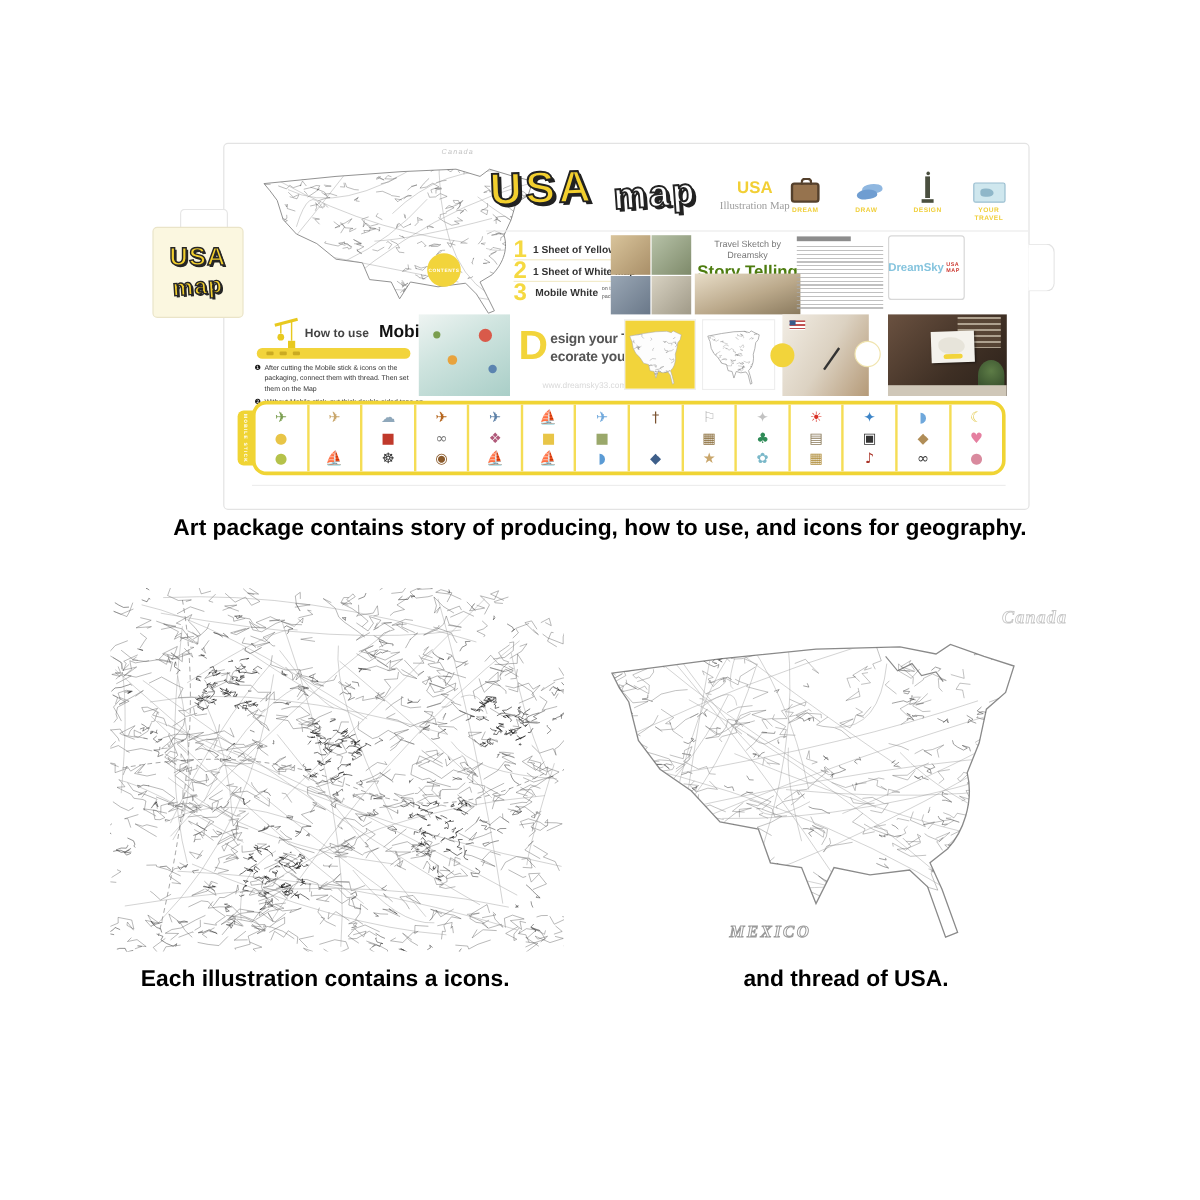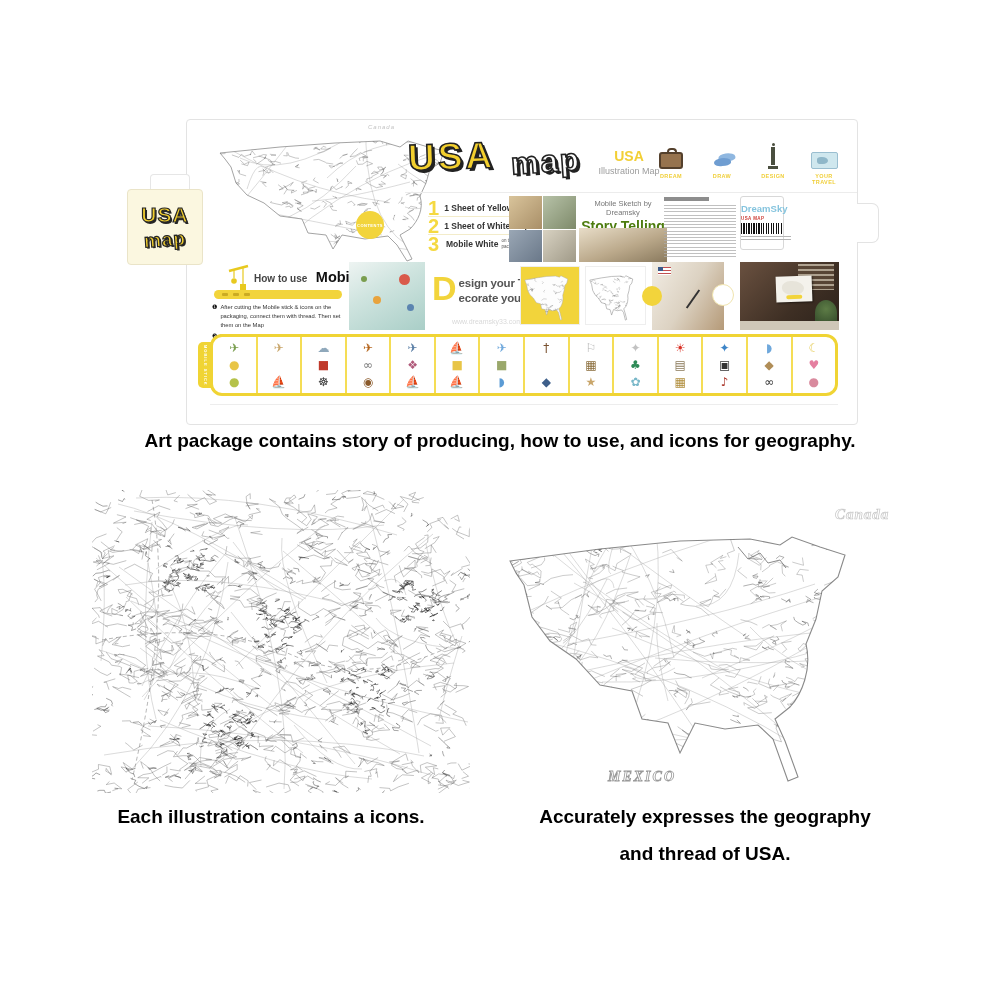--- a/index.html
+++ b/index.html
@@ -22,21 +22,21 @@
   .pkg-canada { left:368px; top:124px; font-size:6px; color:#c3c3c3; letter-spacing:1px; font-style:italic; }
   .contents-badge { left:356px; top:211px; width:28px; height:28px; border-radius:50%; background:#f2d43b;
                     color:#fff; font-size:4px; font-weight:bold; letter-spacing:.5px; display:flex; align-items:center; justify-content:center; }
 
   .title-wrap { left:408px; top:136px; display:flex; align-items:flex-start; }
   .title-usa { font-size:37px; transform:rotate(-2deg); letter-spacing:3px; -webkit-text-stroke:1.6px #222; text-shadow:2.5px 2.5px 0 #222; }
   .title-map { font-size:31px; color:#fdfdfd; -webkit-text-stroke:1.6px #222; text-shadow:2.5px 2.5px 0 #222;
                font-weight:900; margin:8px 0 0 16px; transform:rotate(-4deg); letter-spacing:2px; }
   .subtitle { left:592px; top:148px; width:74px; text-align:center; }
   .sub-usa { font-size:14px; font-weight:bold; color:#f2cf35; }
-  .sub-text { font-size:9px; color:#9c9c9c; margin-top:2px; }
+  .sub-text { font-size:9px; color:#9c9c9c; margin-top:2px;font-family:Liberation Serif, serif; }
 
   .concept-row { left:650px; top:139px; display:flex; gap:9px; }
   .concept-item { width:42px; text-align:center; }
   .concept-icon-box { height:30px; display:flex; align-items:flex-end; justify-content:center; }
   .concept-label { font-size:5.5px; font-weight:bold; color:#f0cf3a; letter-spacing:.4px; margin-top:4px; }
   .ic-suitcase { position:relative; width:24px; height:17px; background:#96734e; border:2px solid #54402c; border-radius:3px; }
   .ic-suitcase i { position:absolute; left:6px; top:-6px; width:10px; height:6px; border:2px solid #54402c; border-bottom:none; border-radius:4px 4px 0 0; }
   .ic-shoe { width:17px; height:8px; background:#6f9dd1; border-radius:50% 60% 40% 50%; box-shadow:5px -4px 0 #8fb7e0; transform:rotate(-8deg); margin-bottom:3px; }
   .ic-statue { position:relative; width:14px; height:26px; }
   .ic-statue i { position:absolute; left:5px; top:4px; width:4px; height:18px; background:#4a4f3f; }
@@ -62,22 +62,22 @@
 
   .sketch-head { left:579px; top:199px; width:88px; text-align:center; }
   .sketch-l1 { font-size:7.5px; color:#777; }
   .sketch-l2 { font-size:14px; font-weight:800; color:#4d7c0f; margin-top:1px; }
   .sketch-photo { left:579px; top:228px; width:88px; height:34px; background:linear-gradient(160deg,#e8ddc8,#bba98b 55%,#8a7a5e); }
 
   .story-par { left:664px; top:197px; width:72px; height:64px; }
   .story-head { height:4px; width:62%; background:#8d8d8d; margin-bottom:4px; }
   .story-lines { height:54px; background:repeating-linear-gradient(180deg,#ababab 0 1px,transparent 1px 3.2px); opacity:.75; }
 
-  .label-card { left:740px; top:196px; width:44px; height:54px; background:#fff; border:1px solid #d8d8d8; border-radius:3px;
-                display:flex; flex-direction:column; align-items:flex-start; justify-content:center; gap:2px; }
+  .label-card { left:740px; top:196px; width:64px; height:54px; background:#fff; border:1px solid #d8d8d8; border-radius:3px;
+                display:flex; flex-direction:row; align-items:center; justify-content:center; gap:2px; }
   .label-brand { font-size:9.5px; font-weight:bold; color:#85c4de; }
   .label-product { font-size:4.5px; font-weight:bold; color:#cc3b33; letter-spacing:.4px; }
   .barcode { width:42px; height:11px; background:repeating-linear-gradient(90deg,#111 0 1px,#fff 1px 2px,#111 2px 3.5px,#fff 3.5px 5px); }
   .label-lines { width:50px; height:8px; background:repeating-linear-gradient(180deg,#b5b5b5 0 .8px,transparent .8px 2.8px); }
 
   .mobile-icon { left:224px; top:263px; }
   .howto-title { left:254px; top:268px; white-space:nowrap; }
   .howto-light { font-size:10px; color:#444; font-weight:600; }
   .howto-bold { font-size:14.5px; color:#111; font-weight:800; margin-left:4px; }
   .howto-pill { left:214px; top:290px; width:128px; height:9px; background:#f2d43b; border-radius:5px; display:flex; align-items:center; gap:5px; padding-left:8px; }
@@ -228,21 +228,21 @@
   </div>
 
   <div class="abs photo-collage">
     <div class="pc1"></div>
     <div class="pc2"></div>
     <div class="pc3"></div>
     <div class="pc4"></div>
   </div>
 
   <div class="abs sketch-head">
-    <div class="sketch-l1">Mobile Sketch by Dreamsky</div>
+    <div class="sketch-l1">Travel Sketch by Dreamsky</div>
     <div class="sketch-l2">Story Telling</div>
   </div>
   <div class="abs sketch-photo"></div>
 
   <div class="abs story-par">
     <div class="story-head"></div>
     <div class="story-lines"></div>
   </div>
 
   <div class="abs label-card">
@@ -453,17 +453,16 @@
       <path d="M258,58 l10,12 l12,-6 l8,10 l12,-3 l6,8" fill="none" stroke="#8a8a8a" stroke-width="1"></path>
       <path d="M230.2,164.3L232.6,169.9L233.5,163.2L234.3,164.9L233.0,164.6L242.0,163.3M301.6,211.3L293.2,207.7L290.5,205.7M262.1,39.5L264.1,38.2L273.1,43.1L280.1,40.2L283.3,36.2L271.7,40.1M440.0,92.0L446.3,89.6L447.7,90.8M380.5,44.4L388.8,42.6L376.5,35.8L385.3,35.7L386.0,32.1L386.1,35.8L375.4,38.1L363.6,37.2M285.7,305.2L284.8,302.8L273.0,306.5L270.9,310.7L265.7,311.6M156.5,261.1L146.6,263.2L149.8,257.2M166.1,117.1L175.3,119.1L173.0,125.8L175.3,124.8L170.3,125.0L157.5,131.1L152.3,129.7L142.5,122.9M335.3,168.8L325.0,169.8L328.2,175.9L340.2,177.5L342.8,178.6L342.5,172.2M293.3,201.8L298.8,195.9L289.3,198.3L301.6,195.8L312.7,193.8L319.4,196.2L308.3,192.8L312.6,192.7M282.5,69.8L277.7,63.3L279.1,61.4L270.8,66.5L282.1,70.5L269.3,69.4L278.4,70.5M315.1,194.9L315.0,194.7L306.3,199.7M28.7,26.3L31.6,29.5L40.3,36.2L52.8,29.1L44.2,30.6L41.5,29.3L42.3,22.1L30.9,21.5M121.7,129.3L119.5,126.8L121.8,124.7L134.1,121.5L132.7,117.4L137.5,114.5L139.1,116.8M1.3,40.5L9.6,34.7L17.9,29.8M284.4,255.9L292.6,249.5L281.9,253.4L274.5,247.2L270.4,240.8L280.4,243.0L286.1,244.3M340.4,219.1L347.2,214.7L339.5,208.9L342.8,201.0L344.5,208.5M389.6,161.1L378.0,161.6L385.0,157.6L397.6,151.8L407.3,151.4L418.4,159.2L415.5,158.6L413.9,152.2M84.5,29.4L95.8,30.2L97.7,25.9M420.4,24.0L414.5,17.0L413.0,15.1L403.6,13.0L394.0,19.4L396.1,18.8L408.9,16.3L410.7,17.0M116.4,156.2L111.3,155.8L108.9,149.8L102.0,151.9L89.6,145.4L95.8,140.0L88.4,138.9L95.7,140.5M272.4,209.4L279.1,216.1L274.6,219.5L263.8,213.6L264.4,216.5M45.0,285.3L35.4,291.6L32.4,295.0L34.2,299.6L46.3,298.7L39.2,295.8L44.8,299.0L33.1,302.5M55.1,132.7L53.3,139.9L59.5,133.8L49.0,128.5L36.4,135.6L30.0,138.0L24.6,135.2M322.2,234.1L334.5,234.9L342.5,235.7L339.7,232.3L350.1,225.9L351.3,224.9M302.3,163.9L306.7,160.3L301.5,153.9L311.5,152.3M44.3,176.9L36.6,169.9L25.1,168.2L35.8,166.9L46.4,164.4M155.9,188.8L152.5,189.7L160.1,193.0M282.2,296.2L273.5,289.6L263.8,285.1L272.9,279.6L263.3,272.6L272.1,276.6M9.6,114.8L2.5,119.7L1.8,111.7M19.8,9.4L19.8,1.6L29.4,8.2L22.7,5.8L12.7,0.3M14.7,128.6L21.7,127.0L31.0,126.5L26.1,128.4L30.1,131.0L27.4,134.3L26.4,132.8M189.6,299.4L193.1,292.4L196.6,286.5L200.0,282.0M362.9,226.2L374.9,224.8L371.2,220.1L358.5,226.2M59.8,159.5L69.7,153.9L80.3,152.3L81.7,149.9L77.8,143.5L65.6,139.6L54.2,136.4L57.1,135.9M111.2,161.9L117.9,168.8L109.9,167.8L100.0,171.0L95.1,165.5L98.8,161.6M72.9,204.3L66.1,200.0L53.4,193.4L41.9,190.6M233.1,101.0L238.8,104.4L233.2,107.1L231.1,113.4L228.3,117.6L219.8,113.5L231.0,110.1L219.8,116.0M390.6,79.3L381.5,79.2L369.5,82.0M317.6,208.4L310.1,215.3L322.2,217.7L312.2,215.0L307.3,215.1L315.3,222.3M25.2,85.7L36.8,87.3L35.9,81.6L39.6,82.7L37.2,89.1M208.6,294.5L201.9,296.2L209.5,293.3M123.5,16.9L132.2,23.2L126.7,22.2L125.0,20.6L122.7,24.2M48.4,100.9L60.1,95.5L47.4,96.7L40.4,88.8M371.6,214.8L378.1,206.9L366.9,201.8M18.6,2.9L28.1,7.3L31.9,8.9L38.9,5.1L27.2,3.3L17.3,-0.3L14.9,-3.8L5.2,2.1M215.2,272.1L205.9,272.4L210.2,264.7L207.4,267.9L215.8,266.0L219.3,265.1L211.9,266.2M439.7,63.2L435.2,63.0L430.1,67.1M437.3,130.0L427.5,133.2L425.8,129.2L416.0,121.5L417.7,116.7M270.7,114.9L279.6,108.7L275.9,107.1L270.1,101.6L278.3,97.0L280.0,90.4L280.4,92.1L286.4,91.9M216.3,291.3L222.3,290.0L228.8,291.6M335.6,157.8L323.0,154.6L321.1,157.3L318.0,159.8L320.0,162.3L328.5,154.4L334.8,158.9M248.7,180.3L239.8,180.9L231.1,180.0L228.7,175.2M43.1,100.5L47.2,105.8L37.3,100.4L25.1,101.7L36.9,104.7L28.7,101.9L28.0,95.3M215.9,283.9L214.1,277.2L218.0,276.7L230.9,274.3L222.2,281.1M243.3,71.5L238.4,72.3L245.4,80.0L237.6,81.3M330.3,183.1L330.9,188.8L326.9,181.8L339.1,183.9L329.0,177.4L319.6,174.5L324.4,177.4L321.4,178.4M287.4,213.1L276.5,217.9L267.6,218.8L278.8,224.6L291.8,223.7M154.3,289.6L160.6,295.6L152.2,291.8L156.6,288.2L155.7,291.0L156.9,297.5L149.1,289.6M299.7,209.7L311.6,204.7L302.3,212.7L306.0,208.9L300.6,212.4L305.5,219.7M147.1,99.0L135.3,100.4L126.0,104.9M304.9,233.8L295.7,236.8L308.6,240.7L303.0,237.4L293.8,235.1M322.6,2.1L312.6,3.4L322.3,10.8L334.7,7.6L343.3,7.7L342.4,13.8M49.5,229.6L58.5,226.3L50.1,219.4L55.2,221.3L67.8,218.7L57.7,218.1M405.6,175.6L415.6,176.5L403.8,176.9L395.3,172.4L395.4,174.6L394.2,169.3M3.1,97.7L5.9,102.2L8.2,95.5M293.6,19.7L287.2,19.0L278.5,12.3L290.2,7.0M50.4,281.0L40.2,288.9L32.6,284.5M379.3,218.1L387.2,222.2L399.6,227.1L392.4,225.6L388.3,231.2L380.8,223.5L386.3,223.1M115.5,13.6L119.6,7.2L129.7,6.1L118.3,3.0L109.4,9.8M65.1,182.8L73.3,188.4L61.9,196.1L49.2,194.8L61.3,190.5M0.3,263.1L0.9,264.2L5.5,261.8L6.5,266.7L19.2,266.4L27.1,274.1M59.5,68.1L47.3,73.4L49.9,76.2L52.2,75.1L61.1,82.0L60.6,89.1L48.2,82.2M72.0,120.8L66.0,116.6L70.6,119.4L82.2,118.5L91.2,110.8L102.0,105.6L95.1,109.2M168.5,306.5L175.9,307.5L184.8,313.2L172.9,320.9L181.7,319.6L187.2,323.0L195.8,320.0L202.0,317.2M286.4,68.5L279.4,76.3L268.8,70.1L268.8,64.2L273.2,68.8L281.1,75.5L280.7,81.2M412.6,219.1L410.9,219.0L413.3,218.8L417.9,222.9L409.9,219.4L413.8,218.0L412.1,223.4M122.1,252.6L120.7,247.9L111.3,254.9L101.8,251.8L109.3,253.3L118.9,249.9M237.0,273.8L242.4,269.6L246.1,267.4L237.5,266.9L233.1,274.9L234.0,270.8M155.9,267.7L150.5,267.4L145.3,273.3L153.8,272.9L149.2,270.3L148.8,264.3L149.4,257.5M44.0,168.1L38.5,170.3L36.3,176.4L47.5,183.2L45.5,186.3M422.6,149.0L410.0,151.1L411.0,156.7L407.5,154.1L407.4,153.5M6.8,246.9L-5.8,244.1L-7.7,249.0L-9.1,253.5L-0.8,246.8L-1.0,245.8L-8.7,239.7L-18.0,234.9M30.8,119.9L41.4,112.4L35.8,115.0M116.2,79.2L110.5,80.1L111.7,77.8L112.5,79.7L123.3,75.5L135.1,81.7L136.9,74.6L149.5,66.8M5.7,267.3L0.8,274.6L3.8,281.0L-4.7,288.8M67.7,190.5L60.6,196.4L72.6,194.1L72.2,199.1L77.8,194.7L83.3,193.0L91.6,187.5L98.3,193.4M406.1,206.5L413.7,205.6L425.6,201.4L423.8,200.1L414.0,199.9M86.0,181.2L92.2,173.6L102.2,165.6L89.7,164.2M358.4,1.4L361.5,-6.1L369.0,-12.7M212.6,268.6L213.1,263.7L220.1,270.8L210.7,278.0L214.2,272.7L205.5,280.2L210.7,279.1M440.3,61.7L435.6,61.7L434.9,64.0L430.8,59.5M134.7,111.8L126.7,110.3L125.1,116.9L119.1,124.8L108.4,126.4M211.2,209.3L212.3,213.6L206.2,221.1L209.1,216.0L219.5,214.8L230.5,212.9M41.8,77.4L42.4,80.8L30.7,87.9L20.0,83.8L21.3,89.6M329.3,209.6L320.9,202.9L312.3,207.1M38.0,1.2L45.0,8.8L45.9,6.1L47.2,12.3L53.4,12.6L50.0,15.6L59.5,19.7L63.2,26.2M418.5,296.0L428.0,289.7L419.7,283.0L428.8,277.7L419.9,275.2L418.9,275.1L421.3,282.3M140.7,63.9L140.3,59.9L151.2,64.9M267.5,194.2L268.1,193.0L277.7,195.1M21.3,279.7L12.7,282.5L9.8,279.0L1.4,273.6L-2.3,280.9M213.0,163.0L224.7,167.3L235.5,164.0L242.7,162.1L252.3,159.3L257.0,160.3M40.2,87.4L28.4,80.3L38.3,87.4L50.3,84.6L41.3,80.1L51.6,85.7L57.3,82.7L59.3,85.7M397.0,266.9L391.8,259.2L380.5,263.8L383.6,265.8L371.8,272.3L361.8,269.9M170.7,241.7L158.6,235.5L147.5,229.8L137.7,233.9L134.5,234.3L135.3,240.6L130.9,246.3L121.5,247.1M331.4,178.6L336.3,175.5L332.6,170.4L344.8,173.3L337.0,173.4L328.5,168.9L333.1,169.2L336.6,172.9M68.4,107.0L64.9,113.8L57.3,119.5L51.5,123.3L53.8,124.3M191.2,42.1L178.3,44.4L181.8,36.9L187.8,36.4L179.4,42.6L181.2,34.9L176.4,27.8L174.0,35.8M377.0,286.1L367.1,290.6L362.5,282.7L350.7,288.5L344.1,295.6L332.3,302.5L326.5,297.8M282.0,82.9L289.4,77.5L289.6,76.3L297.1,72.6L308.6,78.1L301.9,76.5L302.5,84.2L305.3,87.3M92.1,19.5L92.7,16.6L81.0,12.1L89.1,18.2M155.6,148.8L156.8,142.3L169.7,147.9L159.0,146.8M34.4,240.7L40.9,244.1L30.8,249.4L38.3,251.9L47.4,258.8L48.0,257.0L36.6,258.4L29.9,254.2M415.7,237.7L407.9,243.0L406.4,241.8L396.3,235.7L383.8,242.2L376.0,238.5L370.4,245.4M430.6,102.0L435.7,98.9L441.9,92.7L454.0,98.2M46.5,202.2L56.0,204.0L57.9,204.8L62.0,211.6M419.0,306.2L422.0,312.5L413.4,315.2L402.4,318.5M432.3,170.7L424.7,169.7L415.9,169.0L403.7,165.3L406.0,161.2L418.5,154.1L413.8,154.5L404.0,154.5M267.7,265.2L280.3,272.0L291.0,276.7L286.4,284.6L277.1,278.9L287.1,275.6L284.6,280.4M62.2,41.9L49.8,48.9L41.6,44.5L51.2,48.7L60.5,45.1L71.4,43.7M411.3,293.2L416.1,295.1L422.9,290.7M328.7,81.3L319.9,80.3L316.7,85.4L322.2,86.1L323.5,92.8M107.8,222.5L106.9,217.5L109.2,217.3M342.8,10.8L331.7,10.7L338.8,17.1L331.3,17.2L328.4,9.7L333.5,3.0M405.8,100.4L407.1,108.3L408.0,102.9L402.2,102.4M394.9,275.2L400.7,273.0L390.9,272.1L385.4,275.3L386.4,278.8L389.7,271.2L390.4,273.2L399.6,279.1M302.4,142.3L300.9,135.9L306.5,131.8L297.1,135.6L290.0,136.8L296.5,140.5L289.0,135.5L282.2,139.1M333.4,198.5L324.7,200.8L322.7,200.9M87.6,176.9L93.2,177.3L99.7,180.2L90.2,175.3L80.7,175.4L74.3,169.0M62.6,10.3L68.2,12.7L66.0,11.5L76.4,12.8L74.1,20.7L61.8,21.5L50.4,25.3L52.0,24.2M120.3,77.2L114.3,83.1L110.1,76.8L114.4,75.5L105.4,70.0L106.9,73.7M159.6,118.4L154.9,110.8L163.0,109.8L174.7,116.3L169.8,123.1L182.8,123.7M303.5,300.2L291.7,296.9L292.9,296.3M411.5,303.2L422.7,305.4L413.6,311.7L424.2,317.7M18.9,74.8L19.9,79.3L19.7,84.0L9.4,78.9M427.9,164.0L416.4,161.4L413.9,154.6L423.4,148.0L410.7,144.3L402.2,141.9L393.5,144.8L392.5,145.0M404.1,214.1L407.0,214.0L405.7,221.4L402.9,222.1L414.4,229.3M294.1,146.8L283.0,151.7L276.0,157.0L263.8,157.2L276.3,161.0L282.6,153.1M354.8,20.5L349.1,23.5L358.2,20.6L362.6,24.1L365.2,30.5L353.8,23.5L357.2,15.7L352.7,9.8M11.0,92.0L12.3,85.1L23.7,91.5L27.6,92.5L24.5,96.3L26.9,91.5L32.3,98.3M102.2,172.9L101.3,179.9L91.4,173.2M243.5,159.6L251.5,161.2L250.7,165.9L258.9,169.3L254.0,166.1M239.1,188.7L230.4,195.9L240.9,201.7L239.0,206.1L248.9,204.1M112.9,89.7L108.6,89.0L119.6,83.9L124.5,79.4L124.2,77.0L123.1,79.6L122.7,75.6M48.7,165.4L38.5,166.0L38.9,159.8L45.0,163.3M85.6,261.8L76.6,265.7L78.4,261.2L68.3,260.7M235.8,87.0L224.9,94.9L236.7,91.4L235.1,84.3M224.1,279.3L217.4,282.9L205.5,279.1L204.1,281.0L212.7,279.1L225.0,274.8L233.9,278.5L225.3,283.1M52.8,39.5L57.4,44.8L64.2,49.7L66.3,56.2M167.8,32.4L169.7,27.4L179.8,20.3M402.9,186.8L397.2,192.3L408.2,186.2M14.5,271.6L17.7,272.5L9.8,270.7L-1.6,266.0L-0.4,261.0M150.3,185.1L153.4,184.7L161.8,187.9L171.4,191.3L162.4,196.4L150.9,200.4L163.0,207.3M261.9,275.9L258.9,272.1L247.0,270.3L245.4,271.3L248.8,266.1L237.3,269.1M19.7,210.0L30.1,216.0L35.9,217.0L41.1,210.4L36.1,206.0L44.5,211.8L44.8,211.0M132.4,223.7L132.2,220.6L130.0,219.1L140.1,226.9L137.6,225.5M144.5,177.7L151.2,179.5L163.4,184.9L165.6,191.7L175.8,190.8M122.7,10.3L122.7,11.7L126.3,12.2L129.9,13.3L131.4,9.6L129.8,7.9L121.9,9.2L128.7,10.1M302.3,238.7L299.0,233.0L296.0,239.1L298.7,245.9L301.5,252.8L289.5,249.3M208.3,260.1L197.0,254.7L184.9,260.5L182.0,257.3L169.1,249.7L160.4,244.2L160.7,239.4M287.3,91.5L280.6,99.2L289.0,104.0L295.4,103.6M40.0,63.0L47.7,55.8L49.0,54.0L36.5,50.5L26.8,49.4L39.7,54.6M207.2,42.5L203.6,39.7L204.2,32.0L213.7,24.9L221.5,19.2L225.7,25.0M276.3,199.5L273.4,202.2L274.8,205.3L267.0,209.2M151.9,248.1L139.0,253.6L138.9,250.8L128.7,251.9L132.3,255.6L136.8,253.1M206.2,200.9L205.4,201.4L195.0,201.0L206.1,208.7L206.9,203.4L196.9,198.9L208.0,205.2M56.5,60.1L54.1,53.0L64.0,50.6L61.3,54.2L67.6,60.4L73.7,67.6M358.3,54.7L350.7,53.0L344.0,56.6M277.4,136.1L271.1,133.2L260.5,130.6M78.1,140.1L89.4,143.3L90.5,136.3L96.7,133.2L94.2,139.8L94.4,144.0L83.3,151.8M41.7,175.5L51.9,180.7L51.8,178.6L48.3,180.1L44.0,182.7L40.8,183.6L47.0,182.1L59.4,189.5M337.9,134.1L342.9,134.1L347.8,129.4L359.4,123.0M449.4,102.8L436.7,97.2L431.6,94.1L440.3,92.7L448.4,95.2L450.5,102.8L447.0,107.8L438.6,106.0M337.3,241.0L349.2,240.7L359.2,243.0L364.3,239.6L359.8,246.0L360.6,240.1L364.7,236.1M11.7,199.0L6.2,204.7L6.9,206.9L-1.4,205.2M41.6,70.8L48.5,69.1L51.9,67.9L48.2,69.2M228.5,260.4L237.3,258.0L230.8,258.9L224.8,255.9L213.3,250.1M328.5,191.0L317.7,188.7L314.9,192.6L311.3,190.2L306.0,188.2M141.9,170.5L152.5,175.4L162.6,179.1L155.1,185.2M184.2,168.9L186.1,173.4L183.8,170.3L173.5,177.4M246.3,46.6L242.2,44.4L254.4,50.5M294.9,185.6L293.5,188.5L295.0,183.4M337.0,50.6L331.7,56.8L343.0,54.1L354.7,61.7L349.0,58.0L346.0,61.1M196.7,68.5L202.3,72.1L197.3,67.2L191.2,60.4L182.3,63.9M100.5,275.4L90.6,281.1L94.5,284.5L84.3,285.4L80.7,278.8L81.1,277.1L73.8,270.7M190.8,44.6L188.7,42.1L191.0,36.3L187.5,37.6L182.7,45.6M154.3,122.9L149.0,129.9L141.8,136.3M425.3,184.5L421.5,183.4L411.2,178.8L414.4,174.9L422.4,170.2L425.4,176.0M419.6,91.6L410.7,92.1L420.7,88.8L409.9,87.7M296.1,94.2L283.1,98.5L289.7,97.0L277.9,97.9L286.3,95.5L293.2,88.9M211.1,154.6L204.0,152.7L210.4,156.5L215.2,156.3L207.6,149.7M261.2,78.3L257.7,81.8L267.1,89.3M163.8,116.4L158.0,110.4L146.6,106.5L158.4,102.9L145.5,104.0L137.0,107.2L133.2,114.0L145.0,113.0M408.9,121.0L398.5,124.7L389.3,128.5L391.2,130.8L396.6,125.7M424.4,251.9L430.2,257.8L425.2,252.0L414.6,247.6L418.4,248.1L428.7,248.0L424.0,250.9L428.4,248.8M141.3,230.8L152.5,232.3L158.2,228.5L156.4,233.0L165.4,225.3M333.7,172.2L342.0,177.6L343.7,174.3L349.5,177.0L348.1,180.6L342.9,182.5L352.0,177.8L363.6,183.9M432.6,177.8L445.4,181.3L447.5,179.2L449.9,177.9L447.3,174.6L450.0,181.0L446.6,176.4L439.5,170.5M107.2,95.8L105.8,93.5L103.0,93.2M15.7,177.8L14.3,185.4L7.8,189.3M196.5,147.7L201.1,146.1L192.1,143.4L194.2,136.5L194.7,143.3M50.8,227.4L40.9,234.8L43.3,236.5L44.0,234.4L40.2,241.2L50.5,247.1L63.1,239.7M10.2,211.5L3.7,217.2L-5.7,210.2L1.2,216.6L-5.8,210.3L-2.7,205.2L4.8,211.7M374.5,138.8L370.9,139.4L362.3,139.4L369.5,132.9L359.4,137.9L351.3,135.7M68.4,241.1L71.3,243.7L80.3,247.3L82.2,249.0L73.5,246.6M442.7,240.8L449.0,233.6L459.3,230.1L448.2,225.5M34.4,247.0L38.1,244.6L43.7,252.3L37.1,257.8L45.0,254.7M191.7,103.0L182.6,107.1L177.9,108.3L181.1,104.7L174.8,104.1L180.4,97.7M165.7,20.8L177.1,21.0L188.0,25.5L196.3,31.1L194.6,30.5L187.2,34.0L183.2,26.7M435.8,126.1L431.6,129.0L443.1,121.9L433.8,127.1L440.7,126.7L450.6,126.8M227.3,35.2L234.7,35.0L224.6,36.3L214.3,40.9L219.1,38.1L216.3,32.4L227.3,27.5L220.6,33.9M399.4,130.7L397.7,131.7L390.8,134.1M340.5,235.9L352.6,241.5L356.0,242.3M69.6,270.5L68.1,276.4L62.0,277.8L66.0,276.7L73.1,276.4L81.3,277.1M39.7,302.0L27.0,302.0L21.8,297.1L23.6,295.1L11.1,296.0L1.4,295.5L14.3,288.3M72.8,150.1L62.7,153.1L70.4,158.6L80.2,165.0M129.3,59.7L137.3,52.1L148.6,56.9L138.3,59.9L131.9,60.2L121.3,56.1L120.7,55.1L128.5,62.4M139.5,179.7L130.3,187.1L140.5,187.8M410.9,18.9L416.7,24.1L413.3,26.0L408.4,20.5L404.8,13.0L405.5,13.1M290.5,255.4L289.5,249.2L283.0,256.2L278.1,252.2M430.1,88.2L419.7,89.1L424.3,86.4L423.0,87.9L413.7,85.0L412.1,85.3L418.0,87.8L419.3,95.8M24.4,144.1L24.0,143.3L12.0,144.5L24.2,144.0L14.8,149.7L23.5,156.5L26.8,152.6L19.9,144.9M385.0,96.6L393.6,91.6L406.0,92.5L397.9,97.8L385.0,100.1L385.0,94.9L396.1,102.6L397.8,102.5M172.4,39.6L169.6,35.4L162.7,29.7L157.2,36.3L150.2,29.7L158.3,29.9L151.3,29.6M62.4,259.7L55.8,264.5L52.1,271.5L40.1,273.6L36.3,268.0L45.8,268.2M77.5,2.3L77.7,-2.3L76.6,5.2L71.1,2.8L60.8,4.4M178.0,93.7L190.7,99.4L191.8,95.8L179.3,100.8L171.2,103.3L175.8,109.8L163.8,110.1L165.4,106.3M47.5,39.8L49.1,45.6L44.6,40.3L40.9,42.8L38.6,44.3L27.9,39.5L38.2,33.4L34.1,36.1M221.1,271.9L209.5,276.5L216.6,280.8L220.5,273.3L215.3,268.7L223.7,274.1L218.9,269.3L227.7,269.0M229.3,126.7L221.1,119.7L215.1,117.3L205.7,116.3L200.5,115.0L210.0,108.4M203.4,112.5L192.7,104.8L184.5,110.4L177.0,113.6L188.1,106.0L193.9,102.1L196.2,103.8M106.5,40.6L101.6,34.9L114.4,27.6L125.3,30.1M214.0,156.3L213.7,159.0L213.2,154.2M275.1,212.1L287.0,212.5L284.5,206.2L287.4,208.0L277.0,214.7M38.8,67.4L41.5,74.0L33.5,78.5M347.8,187.4L344.9,193.2L353.8,185.7L353.4,189.4L349.5,196.9M240.0,108.9L234.0,106.8L239.2,107.6L246.0,99.9M107.7,126.5L113.0,125.3L125.1,119.8L134.6,112.8L132.6,112.2L145.5,105.6M351.5,216.7L347.9,209.6L344.1,207.6M352.6,266.3L346.6,260.5L338.0,267.3L332.4,268.7L343.0,262.7M204.5,109.5L204.3,106.2L192.3,105.3L183.6,107.3L187.3,109.2L183.7,109.3M164.9,174.0L152.7,181.7L151.5,182.5L142.1,180.4L153.5,185.5M395.9,99.2L405.1,91.9L404.9,87.1L410.9,90.7L409.2,82.8L416.4,84.3L426.1,86.7L413.5,87.1M96.7,223.2L98.0,231.0L96.6,225.6L109.1,222.2L96.9,221.2M204.7,215.1L208.7,207.9L209.6,202.1L198.7,197.7L195.6,191.5M61.1,197.9L53.4,203.5L41.8,210.6M285.7,290.4L288.3,295.9L294.3,301.8M134.1,290.3L129.9,289.5L127.5,294.4L122.9,291.6L129.1,294.7L139.0,289.5M317.6,5.6L323.7,5.7L333.0,2.1L340.2,8.8L339.9,2.1M149.0,111.6L138.8,114.7L135.6,114.7L129.2,114.9L138.3,122.8M70.9,102.0L81.4,109.0L74.6,114.0L79.0,114.4L78.0,112.4L80.8,120.2L89.2,126.0M245.3,186.4L254.9,188.4L260.3,180.6L257.0,180.7L247.0,175.5L238.7,176.3M371.9,119.2L366.5,125.4L379.0,121.1M414.6,81.0L414.9,77.0L417.5,69.8L429.0,71.5L430.6,73.0L430.8,68.8L418.1,62.8M124.8,187.5L115.7,183.7L111.6,181.8L102.5,184.9L112.9,191.9L123.1,193.9M375.4,195.9L379.8,189.1L388.2,196.8L394.9,190.4L404.6,190.7L414.3,198.7L419.1,193.0M333.1,130.9L343.9,136.9L336.0,130.9L336.3,130.5L336.1,137.3L340.4,134.7M331.4,275.5L341.7,271.4L344.6,265.5L334.7,264.7L344.0,260.3L353.6,256.8M383.7,143.1L382.4,137.9L373.8,133.8L372.3,132.8M54.0,303.5L44.5,305.4L48.9,299.3L46.1,299.2L49.4,303.4L57.0,310.5L65.0,307.6L60.5,302.5M52.6,179.3L42.1,172.4L34.6,174.7L43.6,181.3L41.4,182.9L52.1,177.9L61.9,180.0L52.4,178.3M394.6,137.7L398.3,133.8L386.7,128.8L393.7,129.8M196.9,303.9L200.0,298.8L197.4,296.1L193.2,302.7M334.3,156.6L325.8,163.7L336.5,164.3L338.6,158.3M147.4,93.3L160.1,87.8L152.9,86.1L142.2,83.2L143.3,81.5L136.4,79.0L132.6,77.0M23.9,168.4L12.9,176.3L18.1,168.8L10.3,173.5L3.5,171.3L15.2,174.8M270.4,46.3L258.1,44.6L249.9,48.5L252.4,55.8L254.4,61.6L247.3,64.3L249.4,68.7M179.0,277.8L178.7,276.5L181.1,270.0L179.0,275.2L175.4,277.6L184.1,282.9L183.8,275.2M9.4,82.6L-3.6,75.9L5.8,81.0L14.1,76.1L23.0,68.1L12.4,73.9L24.8,67.2M167.7,184.9L166.8,183.0L173.0,178.9L184.5,176.6L190.4,172.6L183.3,178.7L179.1,181.9M209.4,284.6L196.8,279.8L199.2,281.9L210.3,274.8L223.2,282.3L218.9,281.8L229.2,276.8L234.2,275.5M362.0,270.1L365.8,272.7L369.6,272.2L376.3,273.2M190.4,176.4L185.5,169.6L192.4,168.8L201.0,160.9L207.9,155.2L207.0,150.1L209.6,154.1M236.4,78.9L230.9,73.5L242.9,66.2L240.3,69.5L246.4,67.6M27.0,182.0L17.1,183.5L19.9,176.0L16.5,170.6L10.2,170.9M354.4,14.1L348.9,21.1L349.9,25.7L362.3,17.7M48.3,61.8L57.8,55.2L46.8,57.4L38.2,54.0L32.6,61.1L41.4,55.0M364.7,282.2L356.1,283.5L361.3,282.8L360.7,284.9L348.5,282.2L340.7,286.6L333.7,288.5M283.3,29.3L290.3,21.8L287.1,22.3L286.6,21.6L278.1,22.3M328.4,277.6L326.6,272.8L327.3,273.2L321.9,269.6L317.3,276.7L329.3,284.6L326.0,291.6M281.1,309.1L282.3,312.4L293.2,316.8L300.5,312.3L288.1,315.6L296.6,312.0M351.1,16.2L363.8,9.2L354.4,14.3M22.9,82.6L22.1,87.1L24.8,80.5L30.5,77.0L38.7,72.4L32.1,76.3M408.8,165.2L419.0,168.1L431.3,175.3L438.2,173.7M272.5,18.4L283.0,11.1L284.4,11.4M379.7,285.4L386.8,279.6L383.6,286.3L392.9,289.5L383.7,291.3L381.5,291.1M75.5,17.8L86.7,17.0L91.3,12.4L102.0,15.4L101.3,11.6L107.5,4.6M424.1,291.3L425.0,297.8L414.8,292.8L426.9,298.8L426.0,301.7L415.0,301.9M312.3,72.9L312.7,73.2L323.5,76.3L322.4,68.5M62.8,287.6L67.9,280.4L63.3,282.3L56.8,286.0L57.9,290.8M168.8,293.2L165.1,289.3L169.3,293.2L163.5,297.6M329.1,252.8L318.8,259.9L327.0,259.1M166.3,286.4L155.9,284.6L149.4,284.6L161.1,292.5L150.7,293.5L149.3,290.3L136.3,292.7L140.0,290.7M137.9,262.9L147.4,267.4L151.3,273.9L145.8,274.6L156.3,270.4L148.5,276.5M330.1,215.6L321.2,223.4L324.5,224.4L331.8,229.6L338.1,222.7L344.2,229.1M7.7,56.1L-3.1,56.7L-13.4,61.5M46.8,3.7L40.9,3.7L34.6,9.6L26.0,8.9L24.4,6.6L25.4,10.1M138.3,249.7L141.0,253.0L133.0,246.0L123.6,249.2L112.3,249.9L117.5,246.8L128.8,246.7L123.3,242.3M93.0,85.7L83.0,86.5L71.0,89.4L62.6,95.3M51.0,79.0L61.4,75.7L64.7,71.1L64.5,68.7M111.0,118.4L120.4,117.8L120.3,118.4L117.4,117.0L117.1,123.3L107.9,116.0L119.9,123.4M228.9,274.3L219.4,267.0L227.9,267.5L230.9,261.1L237.3,260.6M33.1,73.7L23.9,66.5L36.2,64.3M446.4,56.0L440.8,61.1L447.1,64.6L459.1,60.7L470.1,64.4L458.1,62.7L445.8,59.3L433.1,57.9M412.5,138.2L414.7,141.7L424.8,135.0L436.9,130.2L443.4,132.5M45.8,112.3L45.4,107.6L51.6,107.4M96.4,217.3L86.8,214.7L88.5,209.3L99.6,217.1M228.7,84.2L225.8,76.3L232.9,75.2L230.4,73.8M442.3,195.9L445.0,200.1L448.6,204.9L450.2,203.0M202.8,4.2L215.2,5.7L223.5,4.1L230.9,5.3L242.2,5.0L254.9,13.0M236.6,276.3L229.4,272.6L226.8,271.1M240.0,197.7L248.1,202.4L259.9,206.8L259.3,203.1L248.4,200.0L258.2,198.2M364.4,89.6L352.4,93.0L344.2,96.2M251.4,264.8L263.6,271.3L252.1,278.3L242.9,270.4M197.6,237.7L208.5,245.3L202.1,241.0L210.5,248.1L208.2,244.1M293.2,288.8L306.1,294.4L318.5,300.7L306.9,295.8M313.6,10.4L321.9,16.3L314.0,15.8L304.4,20.4M16.1,115.1L6.2,121.2L-2.1,116.5L-5.4,119.6L6.5,123.9M281.1,187.3L278.6,194.5L291.1,199.9L288.3,194.1L289.7,189.7M35.1,226.4L47.0,219.3L53.7,226.7L50.8,229.0L39.2,227.5L51.2,222.5L49.1,226.9L38.0,226.0M144.2,15.5L140.9,17.5L138.6,19.7L145.0,21.9M347.4,184.2L348.1,186.2L352.9,179.4L363.8,179.2L351.5,179.5L356.6,186.4L347.8,185.2M140.5,253.6L142.7,258.4L147.9,261.5M352.0,280.1L360.6,275.6L364.2,268.2L368.3,262.7L371.6,259.1L377.9,257.0L375.3,263.1L374.3,264.2M81.0,240.2L92.5,241.2L93.2,240.4L82.6,237.1L81.8,238.0L88.3,235.9L94.7,238.6M69.5,145.3L59.1,146.5L69.2,144.2L78.3,144.9L90.5,148.3L82.9,154.4M259.6,174.0L260.5,168.7L269.8,171.2L263.2,171.1M332.6,129.7L338.0,126.4L349.5,127.7L340.3,124.5M349.1,245.9L361.6,244.8L357.0,252.4M136.2,192.1L136.1,185.5L146.3,184.4L133.5,188.1L123.7,195.8" fill="none" stroke="#555" stroke-width="0.6" opacity="0.5" clip-path="url(#usaClip)"></path>
       <path d="M191.5,13.1L191.4,10.3L195.3,13.1L198.7,9.9L194.8,12.8L195.8,12.8L198.1,12.2M24.2,40.4L23.2,40.4L28.9,37.3M129.7,77.3L126.2,75.3L120.3,77.6M234.5,147.6L232.1,145.8L233.3,144.2L235.8,143.8L237.3,144.5L236.1,141.7M137.6,174.0L142.7,171.4L147.6,171.3M367.2,98.5L364.5,99.6L368.7,98.9L367.3,99.4L364.9,101.3M168.5,127.3L168.2,128.3L168.8,130.5L168.9,130.6L169.1,129.6M211.7,188.8L209.9,188.5L204.8,185.7L199.2,185.0L196.9,184.6L193.9,183.2M278.8,17.3L282.6,18.6L283.1,19.3L280.9,21.5L281.2,25.0M130.8,3.0L126.6,-0.3L125.5,-3.8L129.3,-4.0L124.3,-2.8L122.6,-5.8L119.2,-8.7M116.2,251.7L112.1,251.8L117.5,251.9L121.3,252.6L121.6,250.7L115.7,248.8L112.0,248.5M325.8,237.6L320.8,235.3L324.1,234.2L324.7,234.0L318.9,237.1L315.6,236.2L319.2,233.5M349.3,280.8L347.9,279.3L349.5,282.4L352.2,278.9L353.0,275.9L351.8,279.0L351.6,280.0M167.4,230.4L173.0,233.9L177.5,234.6L175.0,234.1L174.9,234.6M402.8,221.2L403.5,219.2L405.9,216.7L408.6,215.2L403.5,216.6L407.2,216.5M212.8,158.6L212.3,158.1L214.1,156.0L219.5,154.6L224.7,152.4L219.9,150.3L219.6,148.7M273.0,88.4L276.7,89.3L278.0,87.2L272.6,87.0L277.7,84.7M35.7,64.3L37.9,60.8L42.8,57.6L38.4,60.7M263.3,97.1L269.0,95.8L272.9,95.0L275.9,96.2L281.8,93.5L278.0,93.2L283.1,94.3M305.1,177.9L308.0,177.9L313.1,179.4L310.0,177.1L305.1,173.9L305.5,171.0L307.1,172.4L309.9,172.9M112.3,229.3L117.0,228.7L120.0,227.8L120.2,224.7M100.0,168.9L100.2,166.4L101.0,166.7L96.8,167.9L100.4,170.0M356.9,203.9L355.4,201.5L360.9,205.0L365.9,205.9L366.3,205.5L363.3,204.6L359.9,206.9L356.1,209.2M269.2,146.1L264.8,149.3L269.7,150.2M192.7,80.4L194.1,83.6L189.4,82.5M87.6,156.6L92.6,155.1L93.0,154.2L96.9,155.5M115.2,63.7L117.4,63.9L113.6,62.7L116.5,59.4L121.8,62.7L118.7,61.0L122.2,59.6L119.3,60.7M263.1,198.2L266.1,199.7L268.6,202.0M313.7,127.9L314.6,131.1L318.0,133.6L322.9,136.1L326.1,134.4L321.9,132.2L327.8,133.9L328.7,137.1M289.8,149.8L295.0,151.9L296.1,155.5L292.5,153.8L293.0,152.8L299.0,150.4L296.7,147.3M24.5,83.0L20.4,80.3L16.3,77.8L11.3,80.3L7.4,80.2L10.3,77.5L6.9,75.0M71.6,301.6L71.4,302.5L72.0,306.0L68.9,306.9L67.8,307.0L65.4,308.9L66.2,309.6L65.9,308.6M286.9,40.6L292.7,38.7L294.1,38.4L291.4,35.4M27.9,36.4L28.7,37.9L23.3,39.0L24.4,40.6L26.6,41.0M188.9,201.6L192.5,201.5L198.1,202.8L193.9,205.3L196.3,208.2M444.5,70.1L447.2,70.2L452.7,69.6L456.6,68.0L451.1,68.5M101.7,213.5L96.5,210.0L97.5,207.0L92.6,207.4L90.0,206.6M405.7,4.6L404.0,5.9L403.3,4.6L408.4,4.2L414.1,3.5L418.1,3.4M285.7,307.3L286.7,306.2L286.1,304.8L285.9,305.2L291.4,306.4M417.9,246.7L422.1,243.1L422.2,241.6L425.4,241.4L424.2,244.2L423.6,243.9L420.3,246.5M385.3,223.9L388.7,223.1L390.2,225.7M388.8,217.1L388.5,214.1L386.8,210.6M231.4,301.7L226.6,299.0L221.5,302.0L225.6,302.2L222.9,300.9L217.6,302.6L217.3,305.4M20.2,75.3L21.3,71.7L18.7,71.6L20.1,70.4L14.1,67.0L12.5,66.3L8.9,68.2L4.4,68.5M198.0,112.2L197.8,109.0L193.5,109.7L194.6,111.7L195.1,109.5L189.8,112.0L189.2,110.1L187.1,109.3M435.2,290.6L440.8,292.6L439.3,291.3L439.4,291.5L445.4,288.5M196.6,24.3L200.7,26.9L200.5,27.7L194.8,27.3L190.4,30.1L195.2,33.6L200.0,33.6M305.8,113.3L308.9,111.0L310.2,113.4L309.5,110.0L306.7,112.5L301.2,109.7M109.5,101.8L107.0,104.7L108.7,108.1L105.4,105.0L101.0,108.5M208.0,272.4L208.9,271.9L208.8,269.8L214.1,271.3L212.3,270.0M441.7,170.5L441.9,169.6L439.8,171.0L433.9,173.1L438.3,173.8L433.1,174.7M436.5,304.1L432.1,305.3L432.5,307.6L430.8,307.5L433.3,309.8L428.9,309.4L427.2,307.8L429.2,309.4M157.2,137.8L154.9,138.6L151.9,142.1L152.6,140.6L147.3,139.2L150.3,139.2L148.2,142.1M51.4,131.7L51.8,128.7L47.7,129.4L50.0,126.2L51.1,124.9M146.2,277.1L143.3,276.5L148.0,273.7L145.2,277.2M438.7,200.4L437.0,196.9L438.3,199.4L432.5,198.8M89.6,129.2L93.4,130.7L95.8,129.4L98.1,126.8L95.9,126.1L97.8,129.2L99.9,127.7M64.0,95.6L59.1,94.0L55.1,93.6L59.8,92.7L59.9,89.8M289.0,109.8L289.9,108.0L288.6,107.5L282.7,107.1L281.5,108.0L280.0,107.4L284.3,108.1M287.4,160.8L282.0,157.8L284.7,159.6L288.6,157.7L288.8,159.2L293.8,160.8M79.8,40.9L80.8,44.1L84.6,45.2M67.5,210.8L63.5,214.2L60.8,217.4L59.9,215.8M188.6,284.7L183.0,288.1L187.0,291.1M252.0,291.2L250.0,290.5L253.4,291.9L249.9,293.3L252.6,295.1L257.3,293.7M328.6,305.6L326.8,305.1L323.3,306.1L323.3,303.6L326.1,305.7L329.7,306.3L330.7,309.1L326.6,312.5M58.4,303.9L52.6,307.5L57.0,309.6M337.9,100.1L334.3,103.4L339.4,105.7L334.4,106.5L335.7,104.9L338.5,104.0L344.4,105.1L347.7,108.7M441.9,2.9L442.1,1.6L446.9,1.1L444.9,-2.3L439.4,-0.1L434.2,1.7L432.8,1.8L433.2,-1.6M278.7,106.7L275.7,105.5L279.5,108.5L281.5,111.2L279.4,110.1L276.5,109.4L275.9,110.9L276.3,111.3M123.4,165.7L126.5,167.4L130.4,166.7L131.6,170.1M15.4,60.2L14.7,58.2L17.0,60.7M43.9,48.0L43.4,49.1L37.5,49.1L32.8,52.0L34.1,49.2L39.1,45.7L38.6,45.5M134.2,276.1L128.8,279.2L124.6,275.6L127.1,272.3L132.4,269.9L129.0,268.0M250.3,230.5L256.2,233.1L260.5,234.4L256.8,230.9M266.1,144.6L265.7,144.8L265.6,145.2L263.1,146.9L264.9,145.0M296.1,69.7L299.5,66.9L303.9,68.3L301.6,70.7M113.1,9.8L117.6,10.4L120.0,10.1L121.6,12.1L119.1,10.6M49.1,216.1L53.1,218.7L52.7,221.5L56.0,224.6L59.9,224.1L60.5,222.4L64.0,221.7L69.8,220.4M449.7,208.4L451.8,207.9L455.3,211.3L456.0,214.4L450.8,213.8L448.6,212.2L446.9,210.5L444.7,210.2M73.5,278.4L77.0,275.8L81.1,279.0L85.5,278.3L79.7,279.8M187.2,287.5L187.3,287.8L185.7,287.2L190.5,285.2L192.7,282.2L191.4,283.9L186.5,285.0M51.2,270.1L56.0,273.6L53.5,270.2L55.2,269.5M165.1,87.1L169.3,85.6L167.2,88.5M341.1,110.3L338.3,110.2L334.0,109.0L334.8,108.0M177.5,251.2L177.8,252.5L180.0,252.1L184.4,249.1M252.6,226.3L258.5,227.7L257.9,225.9M271.0,207.2L265.5,208.1L260.3,206.6L256.6,207.0L257.7,208.4L252.5,206.8L255.2,208.6M71.4,147.9L67.3,148.0L72.3,148.2L74.2,148.4L77.8,151.7L73.5,148.4L75.4,147.5L80.0,148.5M359.3,62.0L360.7,62.7L365.4,62.6M395.2,269.3L398.3,272.3L396.4,269.5M434.9,93.7L437.9,95.6L435.1,92.7L431.2,96.1L436.6,96.0L441.4,93.5L440.8,92.1M301.8,191.0L302.9,193.4L306.5,195.2L305.0,198.2L309.6,197.7M165.9,120.5L165.4,122.2L159.8,121.8L158.5,121.4L155.3,121.1L154.6,121.7L159.2,121.7M224.3,249.1L227.5,250.6L232.3,254.1L227.4,252.9L228.5,253.6M131.6,198.1L128.5,201.1L124.9,201.9L119.0,199.2M414.4,253.7L412.7,254.2L412.6,254.0L408.6,251.5M146.6,4.8L147.4,1.3L149.5,3.0L148.1,4.4L144.2,6.5L138.7,3.2M365.0,109.3L370.4,107.5L368.0,111.0L363.6,109.8L362.9,113.1M30.8,91.6L31.0,93.4L36.0,95.9M419.3,287.0L417.8,288.7L423.3,287.8L417.4,288.9L415.2,286.6L417.0,286.1L421.3,285.9M171.9,240.6L173.5,240.3L179.1,236.7L174.9,239.6L180.8,239.5M206.6,144.4L209.0,142.2L209.4,142.2L210.2,144.3L206.1,140.9L208.7,142.9M79.7,27.6L80.9,25.5L86.6,28.2L84.5,30.0L81.2,31.3L80.1,30.8L85.4,30.9L86.5,29.8M33.7,47.9L34.6,45.4L37.8,44.2L40.3,44.1L39.9,47.2L39.3,46.5L42.2,46.3L43.5,45.1M148.0,161.0L144.4,160.8L142.3,157.4M252.4,36.0L248.4,32.9L250.0,33.7L254.4,34.3L255.9,32.8L261.4,32.5L265.5,30.7L260.4,30.1M425.3,308.0L424.7,311.5L429.2,309.1M347.8,144.4L349.6,143.2L354.8,142.1M53.6,195.8L48.3,197.4L48.3,194.7L53.9,191.5L53.8,189.4L57.0,186.2M333.5,113.7L329.9,112.3L327.7,110.4L326.5,113.5L330.8,110.4L325.6,107.1M219.3,256.7L215.9,258.8L210.3,255.8L209.4,256.8L206.8,256.1M213.9,22.7L211.9,25.8L211.4,22.5L206.6,20.6L201.9,23.3L206.3,24.2L205.3,26.6L204.2,24.3M120.2,22.4L118.6,18.9L121.6,19.1L125.5,18.6L121.8,20.0L124.4,21.4L127.4,23.2L121.6,21.8M105.9,61.4L110.2,64.4L115.1,66.6L119.1,64.8L118.2,67.9M86.1,270.0L81.4,271.0L80.7,269.9L80.1,270.6L78.3,272.0L72.9,272.2L77.9,272.0L83.9,268.7M443.3,261.7L448.0,259.4L449.1,262.5L451.0,263.3L448.2,263.6L451.6,261.2L446.3,262.6M32.6,261.4L34.1,264.3L28.9,267.0M390.6,175.3L388.7,174.4L386.2,178.0L386.3,177.2M359.2,245.0L362.7,246.2L360.3,246.1L362.6,245.2M449.6,58.5L452.8,60.3L448.0,58.6L450.6,59.4L455.4,60.2L449.6,63.0L449.3,61.3L454.2,62.5" fill="none" stroke="#333" stroke-width="0.7" opacity="0.55" clip-path="url(#usaClip)"></path>
       <path d="M270,138Q304,175 383,207M122,193Q238,196 389,146M335,95Q225,132 88,155M1,145Q195,48 376,15M120,19Q103,97 83,242M77,261Q136,252 219,250M16,15Q115,110 250,184M94,94Q213,159 332,266M127,90Q93,161 33,204M417,27Q452,55 424,133M49,4Q113,105 162,149M34,223Q242,132 420,86M234,254Q148,310 54,308M195,179Q161,198 151,184M132,139Q290,204 379,215M194,169Q177,87 133,31M353,280Q220,188 42,147M437,55Q359,130 319,216M73,202Q121,160 151,64M146,245Q187,134 176,40M4,228Q173,229 285,271M271,151Q191,97 82,14M131,85Q121,81 151,9M257,306Q169,165 73,52M177,134Q175,162 188,212M403,101Q316,151 222,189M105,100Q132,80 134,99M76,215Q95,95 141,38M259,64Q253,119 216,117M365,136Q219,226 69,268M402,139Q255,145 65,191M175,169Q334,184 443,152M334,16Q183,46 31,52M342,307Q378,276 367,195" fill="none" stroke="#9a9a9a" stroke-width=".8" opacity=".45" clip-path="url(#usaClip)"></path>
       <text x="355" y="30" font-size="15" font-style="italic" font-weight="bold" fill="#ffffff" stroke="#c6c6c6" stroke-width=".7" letter-spacing="1" font-family="Liberation Serif, serif">Canada</text>
       <text x="128" y="292" font-size="14" font-style="italic" font-weight="bold" fill="#ffffff" stroke="#999" stroke-width=".8" letter-spacing="2" font-family="Liberation Serif, serif">MEXICO</text>
     </svg>
 
   <div class="abs caption caption-left">Each illustration contains a icons.</div>
   <div class="abs caption caption-right">
-    <div>Accurately expresses the geography</div>
     <div>and thread of USA.</div>
   </div>
 
 </div>
 
 </body></html>

